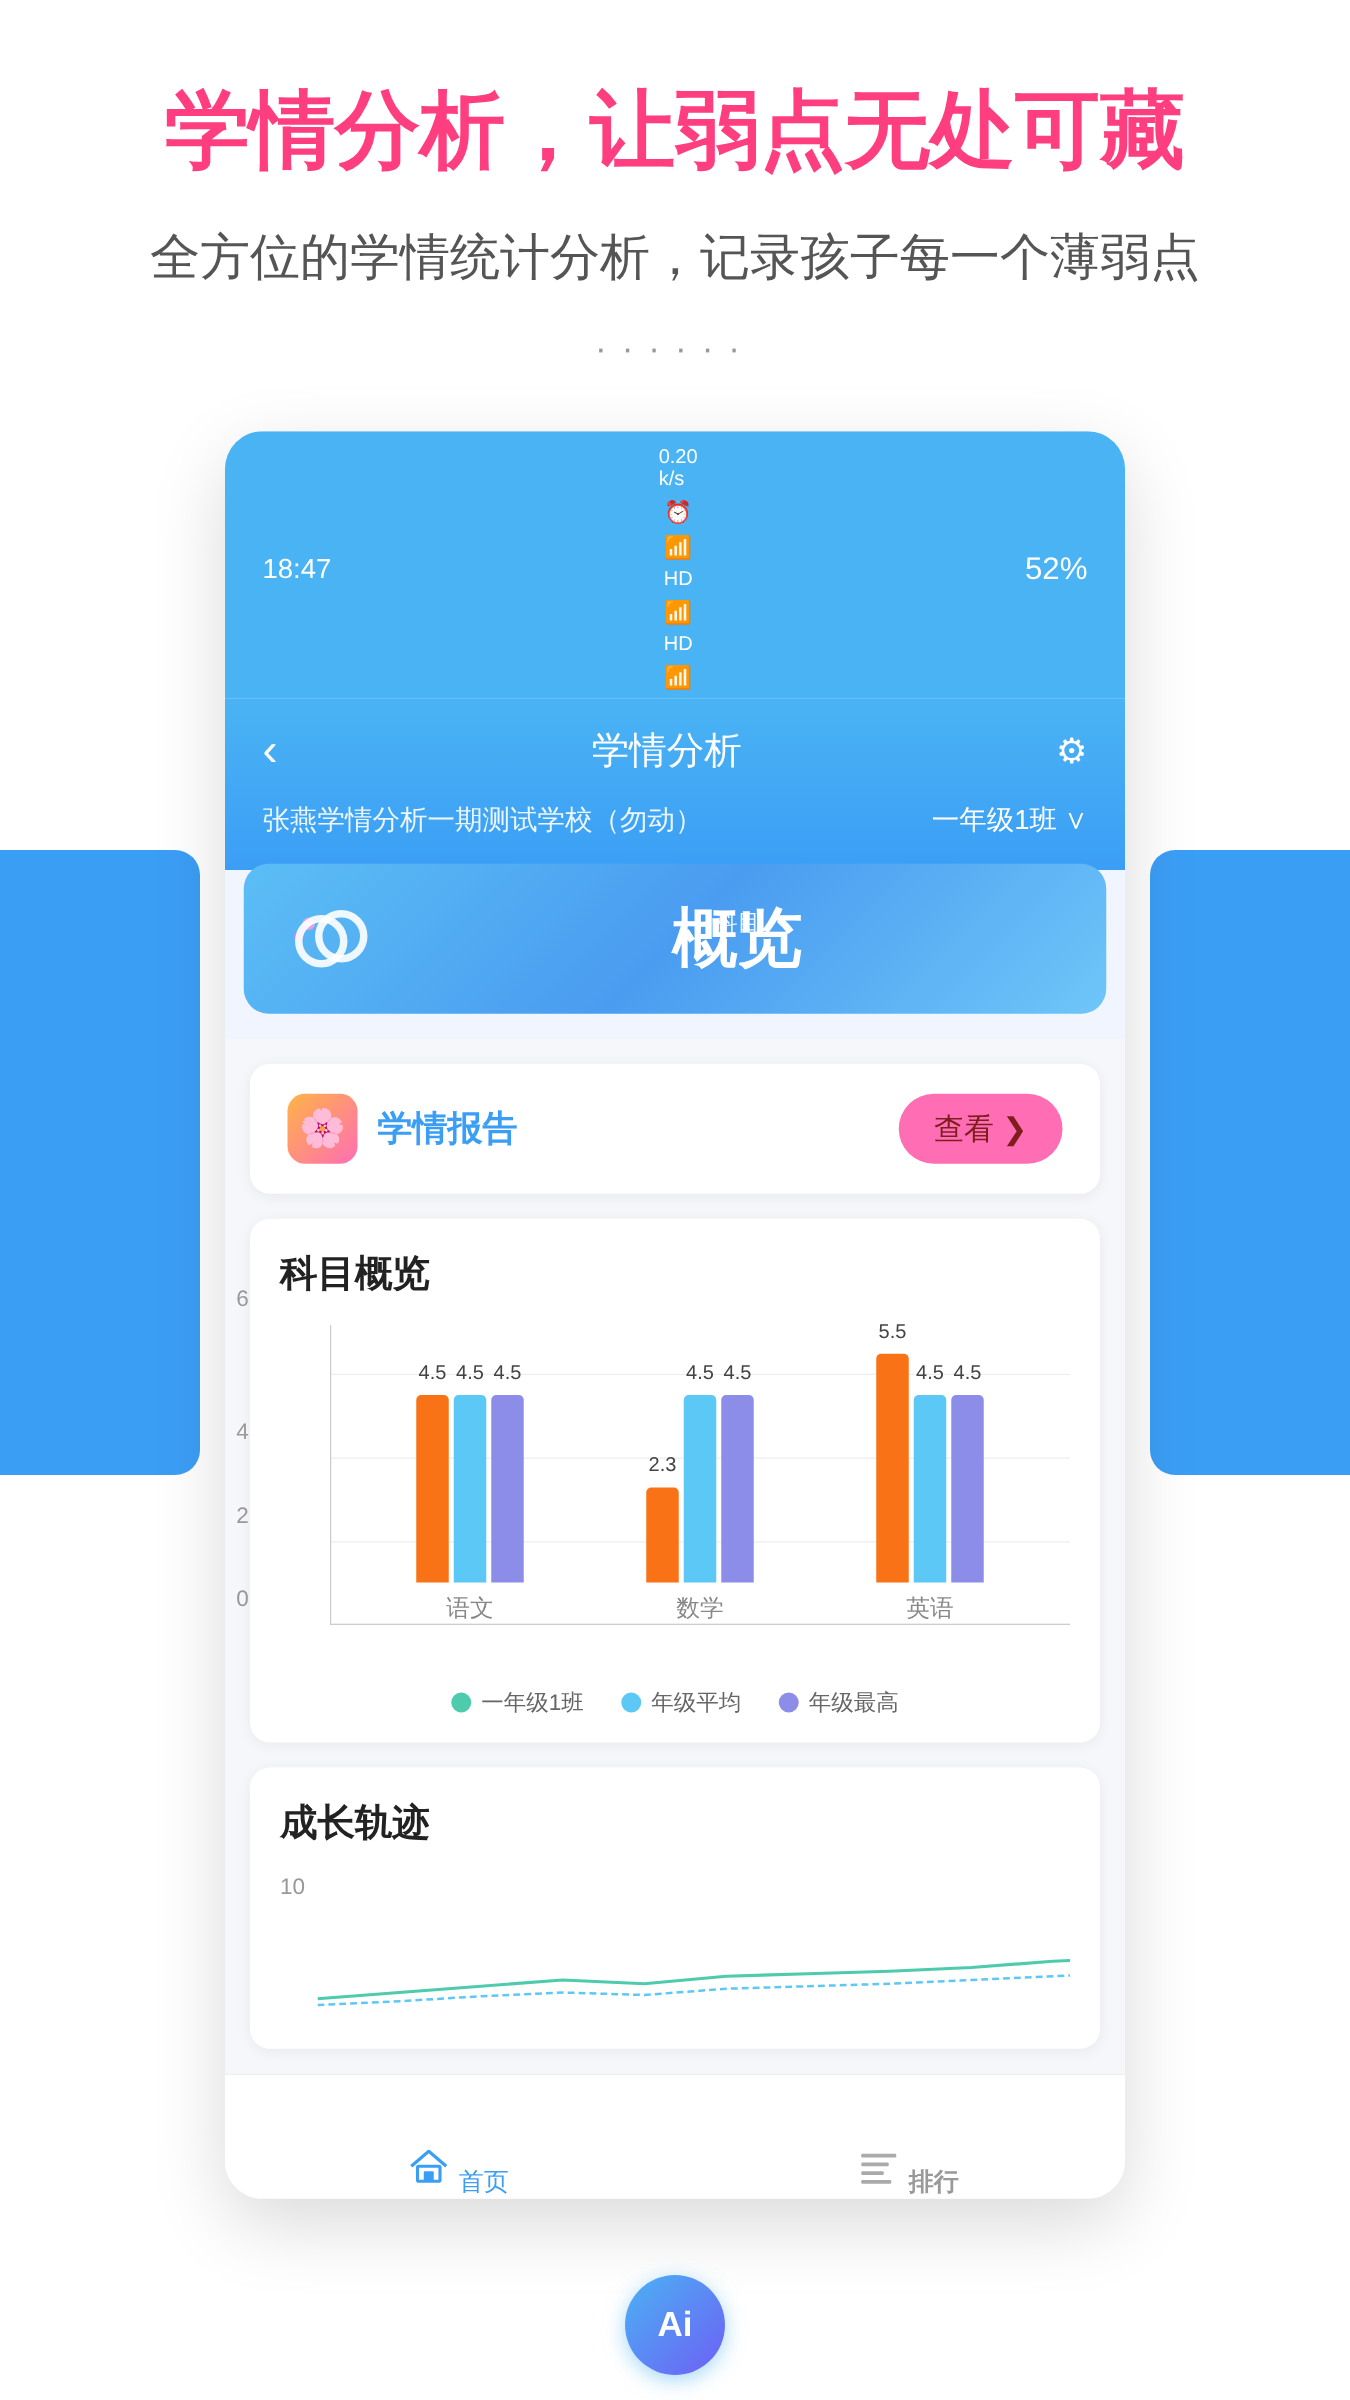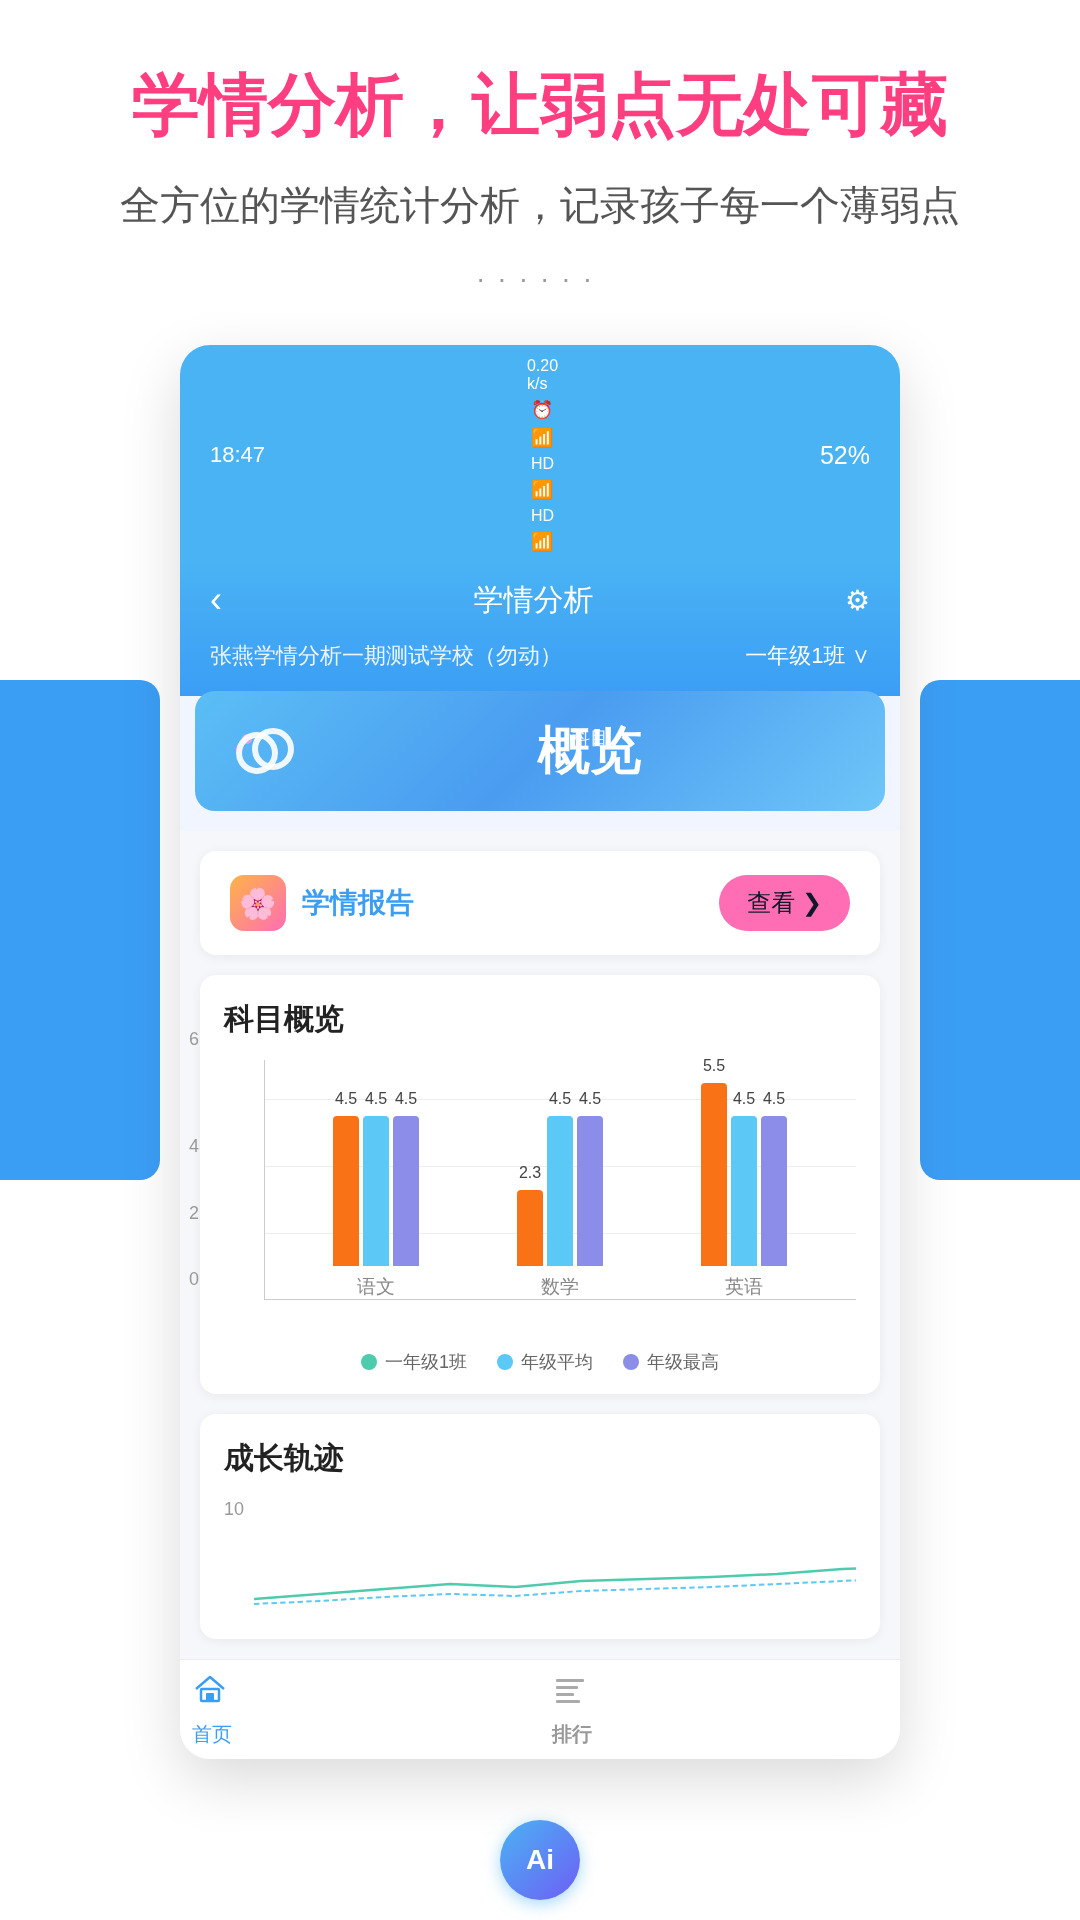--- a/index.html
+++ b/index.html
@@ -205,21 +205,21 @@
       justify-content: center;
       font-size: 30px;
     }
     .report-title {
       font-size: 28px;
       font-weight: bold;
       color: #3b9ef5;
     }
     .view-btn {
       background: #ff6eb4;
-      color: #0f172a;
+      color: #7f1d1d;
       border: none;
       border-radius: 30px;
       padding: 12px 28px;
       font-size: 24px;
       display: flex;
       align-items: center;
       gap: 8px;
       cursor: pointer;
     }
 
@@ -369,22 +369,22 @@
       left: 0;
       right: 0;
       background: white;
       border-top: 1px solid #eee;
       display: flex;
       height: 100px;
     }
     .nav-item {
       flex: 1;
       display: flex;
-      flex-direction: column;
-      align-items: flex-start;
+      flex-direction: row;
+      align-items: flex-end;
       justify-content: center;
       gap: 6px;
       cursor: pointer;
       margin-left: 12px;
     }
     .nav-icon {
       font-size: 32px;
     }
     .nav-label {
       font-size: 20px;

